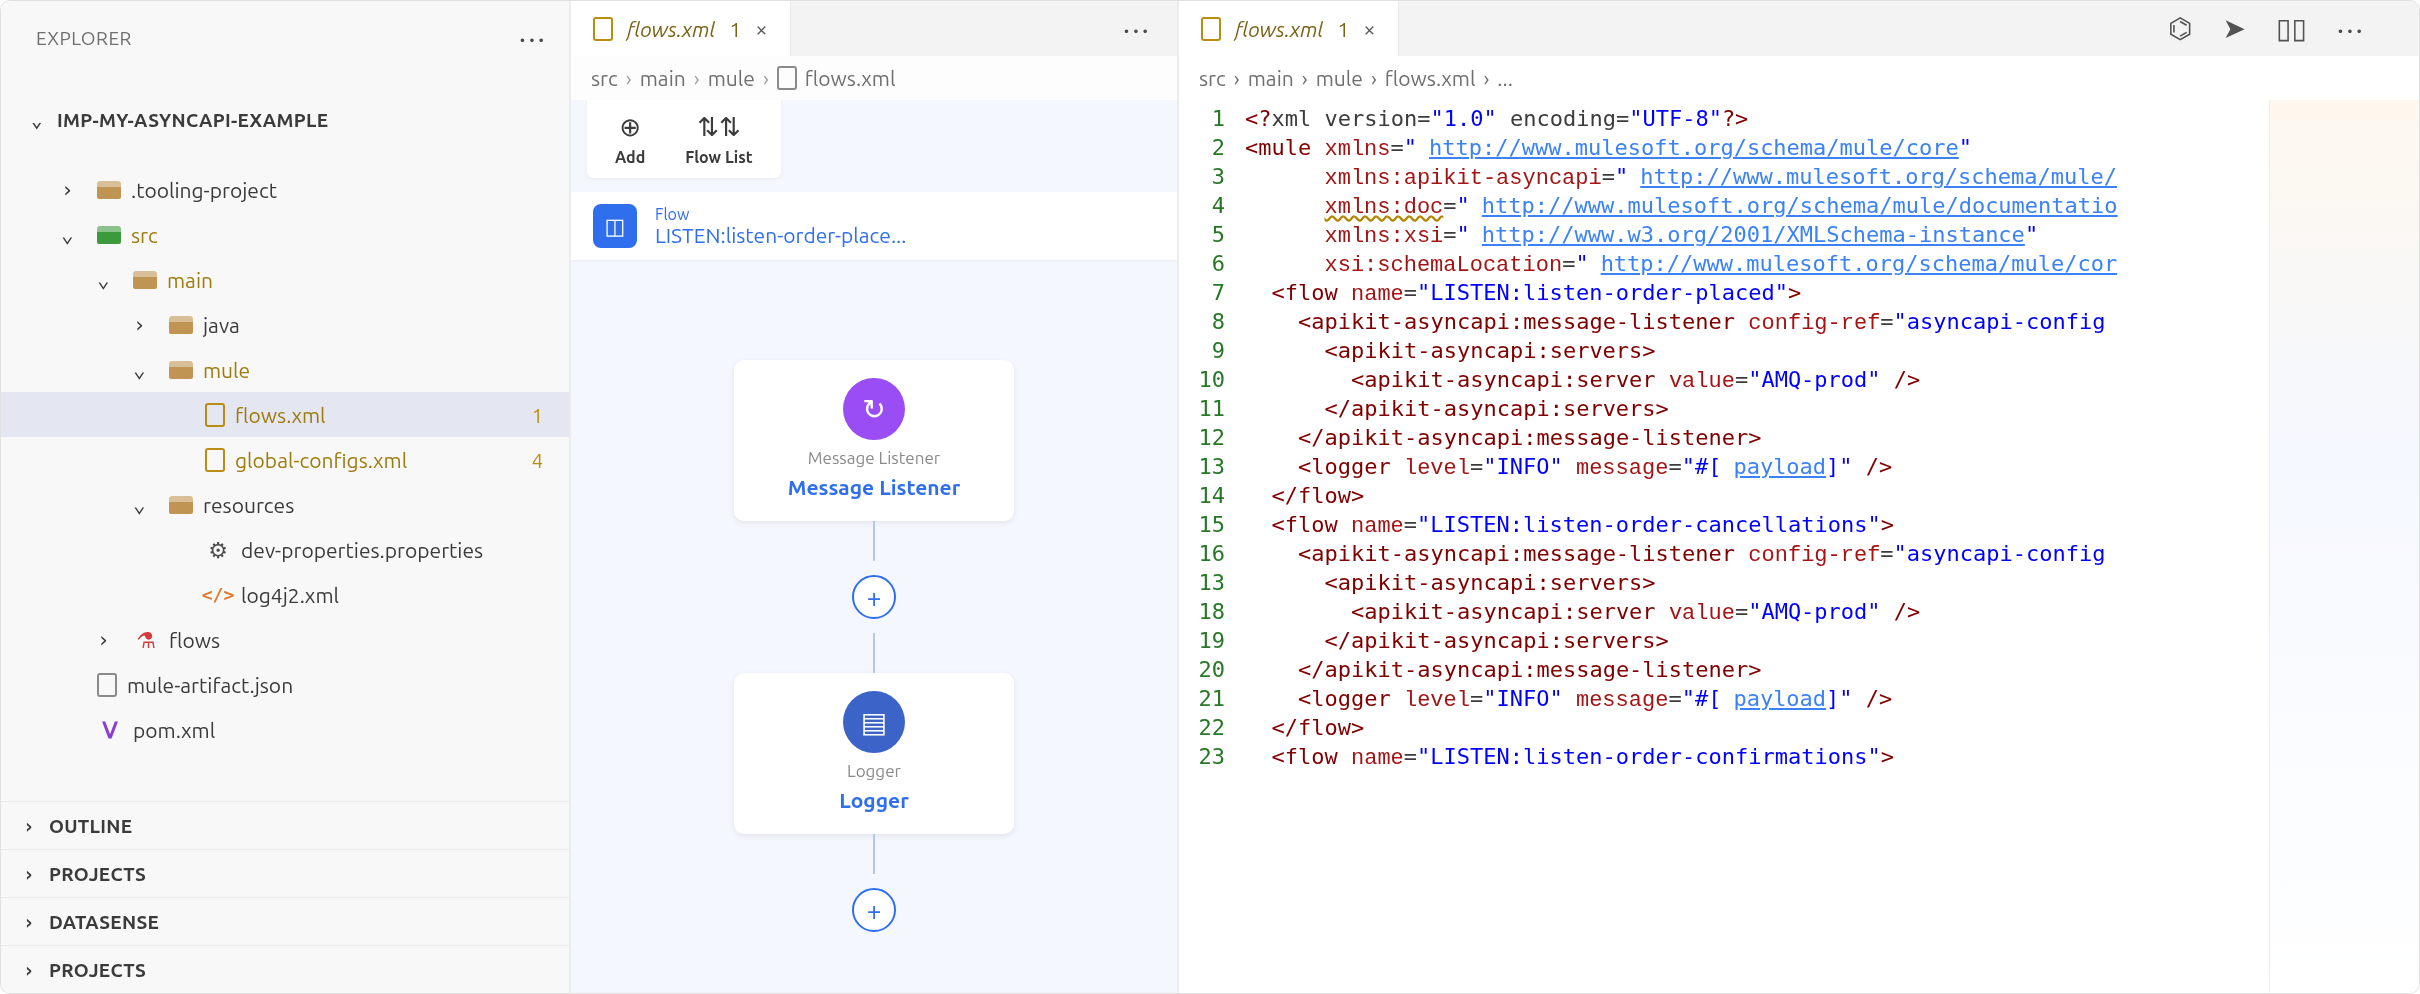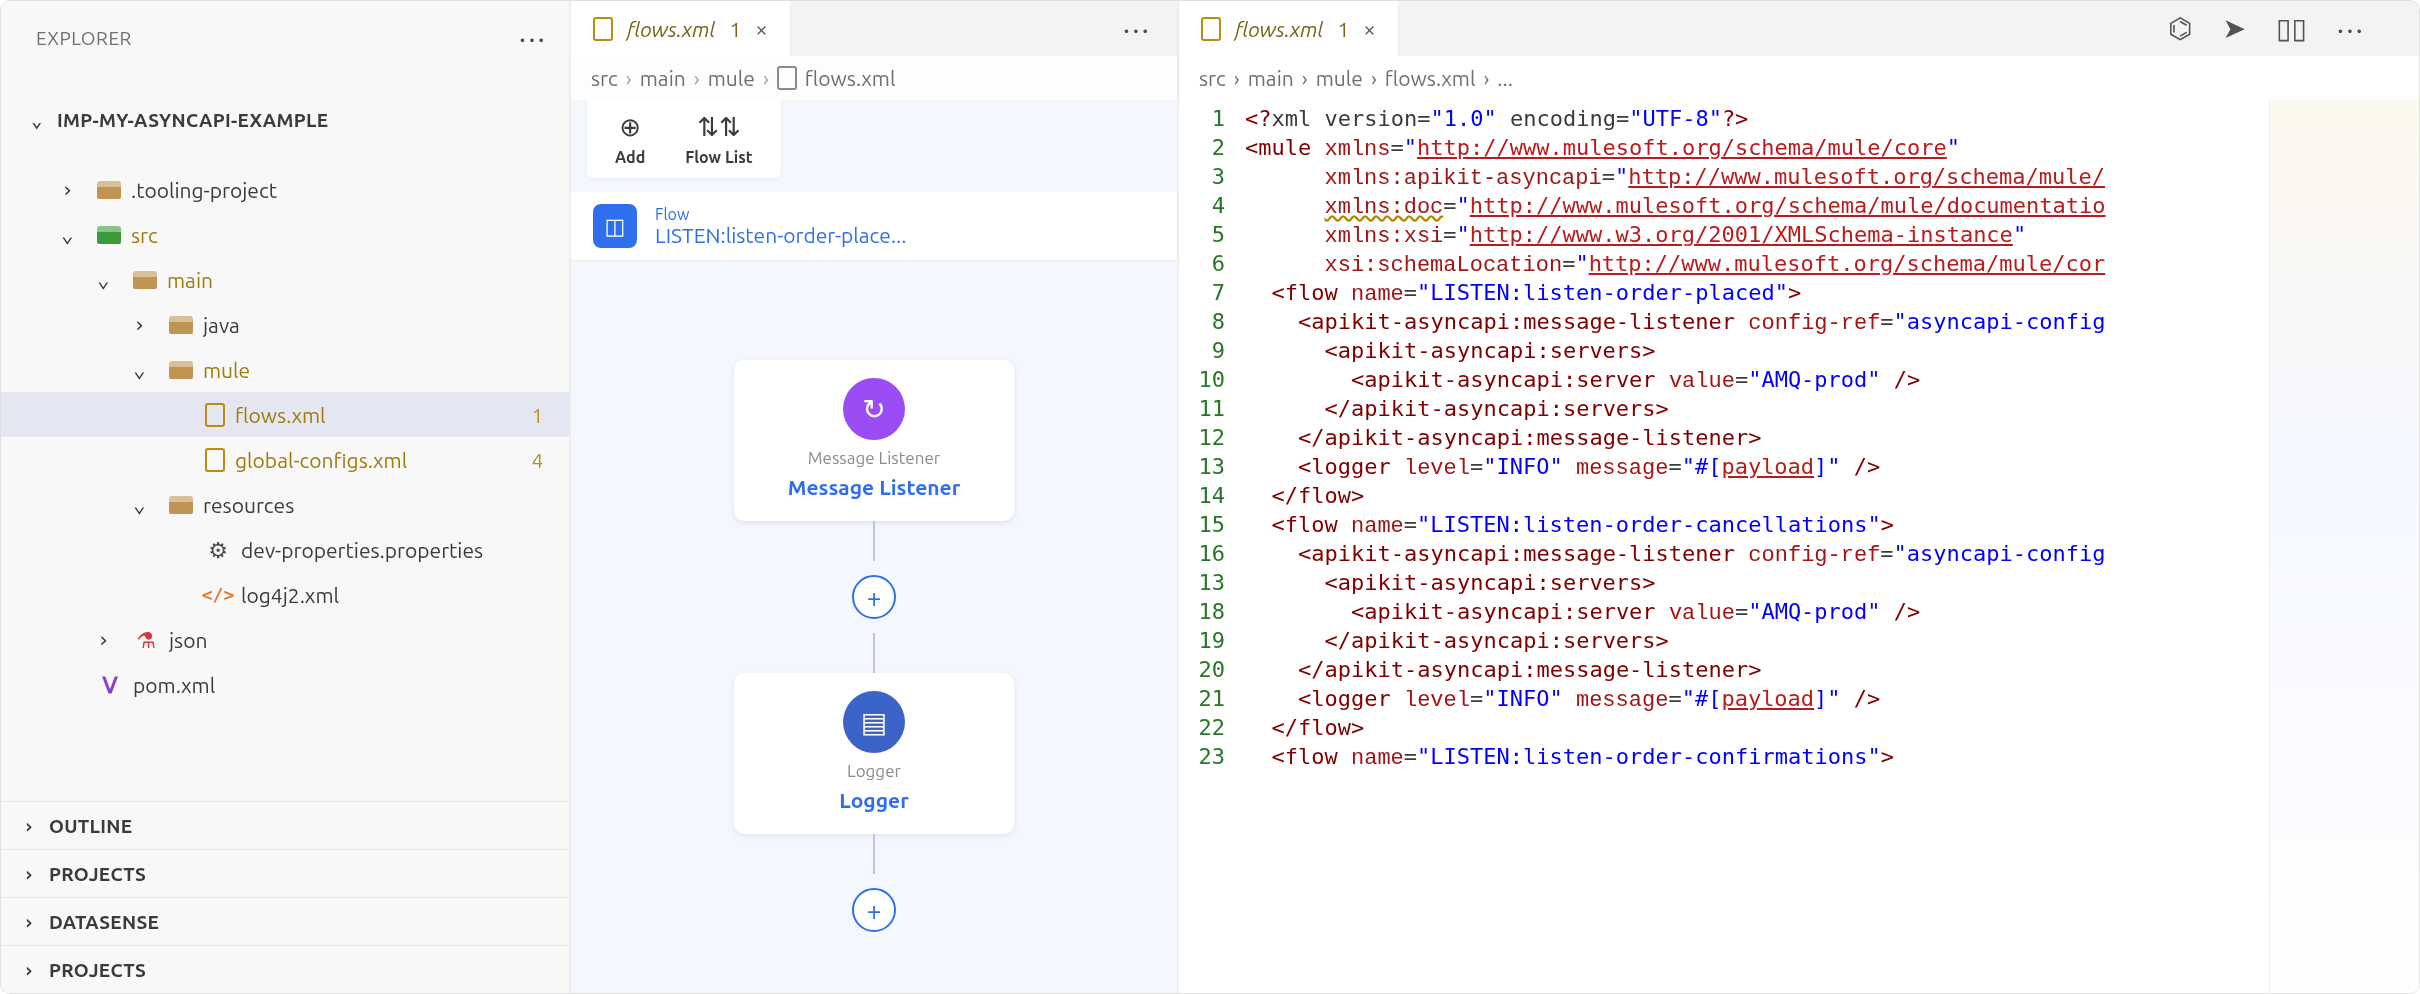--- a/index.html
+++ b/index.html
@@ -73,21 +73,21 @@
 .editor-header-icons { display:flex; align-items:center; gap:30px; padding-right:28px; color:#525252; font-size:28px; }
 .crumbs2 { display:flex; align-items:center; gap:8px; padding:10px 20px; color:#6f6f6f; font-size:21px; }
 .code-wrap { flex:1; display:flex; font-family: "Menlo","Consolas",monospace; font-size:22px; line-height:34px; background:#fff; }
 .gutter { flex:0 0 60px; text-align:right; color:#277826; padding:2px 14px 0 0; background:#fff; }
 .gutter .ln { height:29px; }
 .code { flex:1; white-space:pre; padding:2px 0 0 6px; overflow:hidden; }
 .code .row { height:29px; }
 .tk-red { color:#a31515;font-family:Liberation Mono, monospace; }
 .tk-brown { color:#800000; }
 .tk-blue { color:#0000ff; }
-.tk-link { color:#b91c1c; text-decoration:underline; }
+.tk-link { color:#3b82f6; text-decoration:underline;margin-left:12px; }
 .tk-squig { text-decoration: underline wavy #b38600; }
 .minimap { flex:0 0 150px; background:linear-gradient(#fef8ee, #f5f8ff 40%, #ffffff); border-left:1px solid #eee; }
 </style>
 </head>
 <body>
 
 <div class="root">
 
   <div class="sidebar">
     <div class="sidebar-header">
@@ -176,21 +176,29 @@
             <span class="chevron"></span>
             <span class="ico xmltag ">&lt;/&gt;</span>
             <span class="filelabel ">log4j2.xml</span>
           </div>
           <div></div>
         </div>
         <div class="tree-row indent2">
           <div class="left">
             <span class="chevron">›</span>
             <span class="ico beaker ">⚗</span>
-            <span class="filelabel ">json</span>
+            <span class="filelabel ">flows</span>
+          </div>
+          <div></div>
+        </div>
+        <div class="tree-row indent1">
+          <div class="left">
+            <span class="chevron"></span>
+            <span class="ico file "></span>
+            <span class="filelabel ">mule-artifact.json</span>
           </div>
           <div></div>
         </div>
         <div class="tree-row indent1">
           <div class="left">
             <span class="chevron"></span>
             <span class="ico m ">Ⅴ</span>
             <span class="filelabel ">pom.xml</span>
           </div>
           <div></div>

